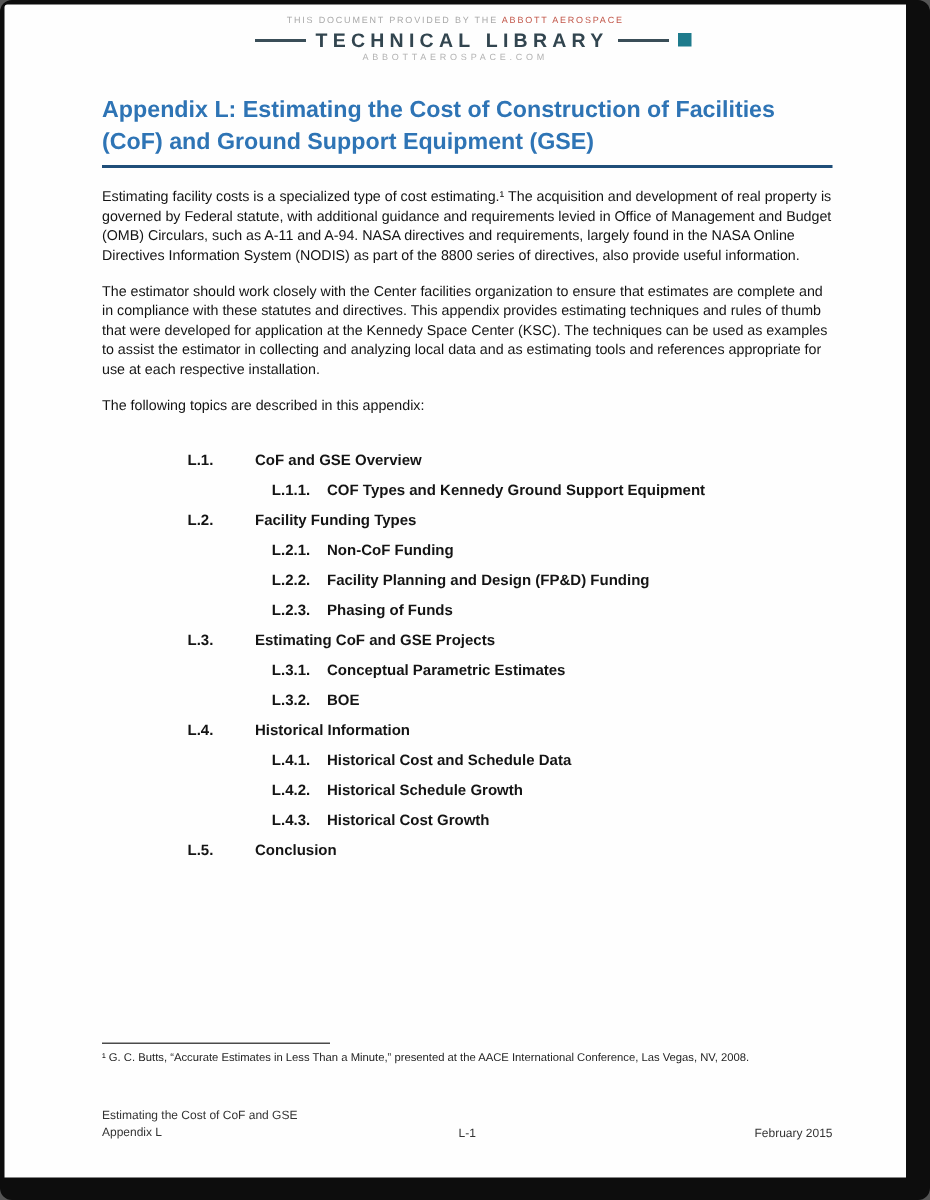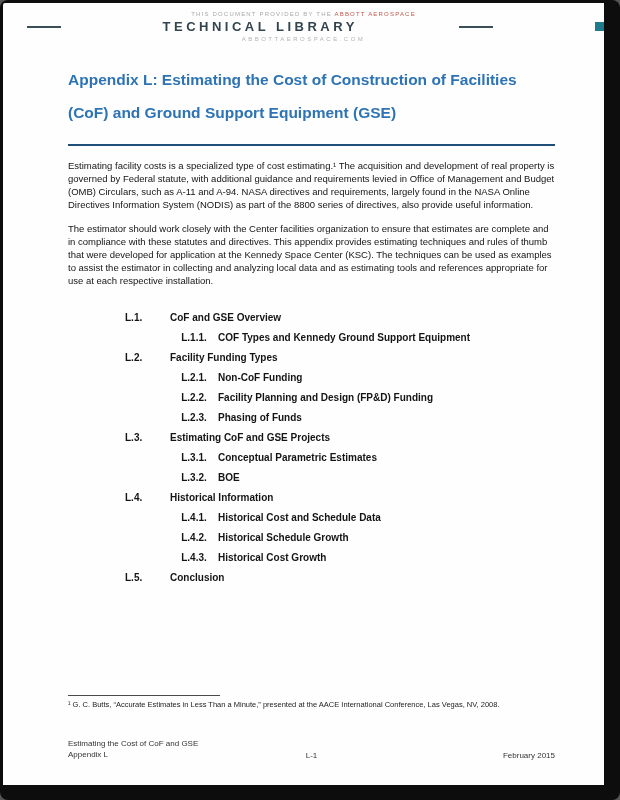--- a/index.html
+++ b/index.html
@@ -20,35 +20,35 @@
     width:601px; height:782px;
     background:#fefefe;
     border-radius:2px 0 0 0;
   }
   .content { padding:0 49px 0 65px; }
 
   
   .logo { margin-top:8px; text-align:center; }
   .logo-tagline { font-size:6px; letter-spacing:1.2px; color:#a9a9a9; white-space:nowrap; }
   .logo-tagline .red { color:#c2574a; }
-  .logo-title-row { display:flex; align-items:center; justify-content:space-between; gap:6px; margin-top:2px;padding-left:24px; }
+  .logo-title-row { display:flex; align-items:center; justify-content:center; gap:6px; margin-top:2px;padding-left:24px; }
   .logo-line { width:34px; height:2px; background:#3a4e58; }
   .logo-title { font-size:13px; font-weight:bold; letter-spacing:3.5px; color:#32454f; white-space:nowrap; }
   .logo-box { width:9px; height:9px; background:#1e7b8c; flex-shrink:0; }
   .logo-site { font-size:6px; letter-spacing:2.5px; color:#b3b3b3; margin-top:2px; }
 
   .doc-title { text-align:center; font-size:8px; color:#2b2b2b; margin-top:11px; }
 
   
   .article-title {
     margin-top:21px;
     font-size:15.5px; font-weight:bold;
-    line-height:33px;
+    line-height:21px;
     color:#2E74B5;
-    padding-bottom:15px;
+    padding-bottom:5px;
     border-bottom:2.5px solid #1F4E79;
   }
   .para { font-size:9.5px; line-height:13px; color:#141414; margin-top:11px; text-align:left; }
   .para.first { margin-top:13px; }
 
   
   .toc { margin-top:25px; margin-left:33px; font-size:10px; font-weight:bold; color:#141414; }
   .toc-row { display:flex; margin-bottom:9px;padding-left:24px; }
   .toc-row.lvl2 { margin-left:45px;text-align:center; }
   .toc-num { width:45px; flex-shrink:0; }
@@ -85,20 +85,21 @@
       <div class="logo-site">ABBOTTAEROSPACE.COM</div>
     </div>
 
 
     <div class="content">
 
       <h1 class="article-title">Appendix L: Estimating the Cost of Construction of Facilities (CoF) and Ground Support Equipment (GSE)</h1>
 
       <p class="para first">Estimating facility costs is a specialized type of cost estimating.¹ The acquisition and development of real property is governed by Federal statute, with additional guidance and requirements levied in Office of Management and Budget (OMB) Circulars, such as A-11 and A-94. NASA directives and requirements, largely found in the NASA Online Directives Information System (NODIS) as part of the 8800 series of directives, also provide useful information.</p>
       <p class="para">The estimator should work closely with the Center facilities organization to ensure that estimates are complete and in compliance with these statutes and directives. This appendix provides estimating techniques and rules of thumb that were developed for application at the Kennedy Space Center (KSC). The techniques can be used as examples to assist the estimator in collecting and analyzing local data and as estimating tools and references appropriate for use at each respective installation.</p>
+      <p class="para">The following topics are described in this appendix:</p>
 
       <div class="toc">
 
         <div class="toc-row lvl1">
           <span class="toc-num">L.1.</span>
           <span class="toc-label">CoF and GSE Overview</span>
         </div>
         <div class="toc-row lvl2">
           <span class="toc-num">L.1.1.</span>
           <span class="toc-label">COF Types and Kennedy Ground Support Equipment</span>

